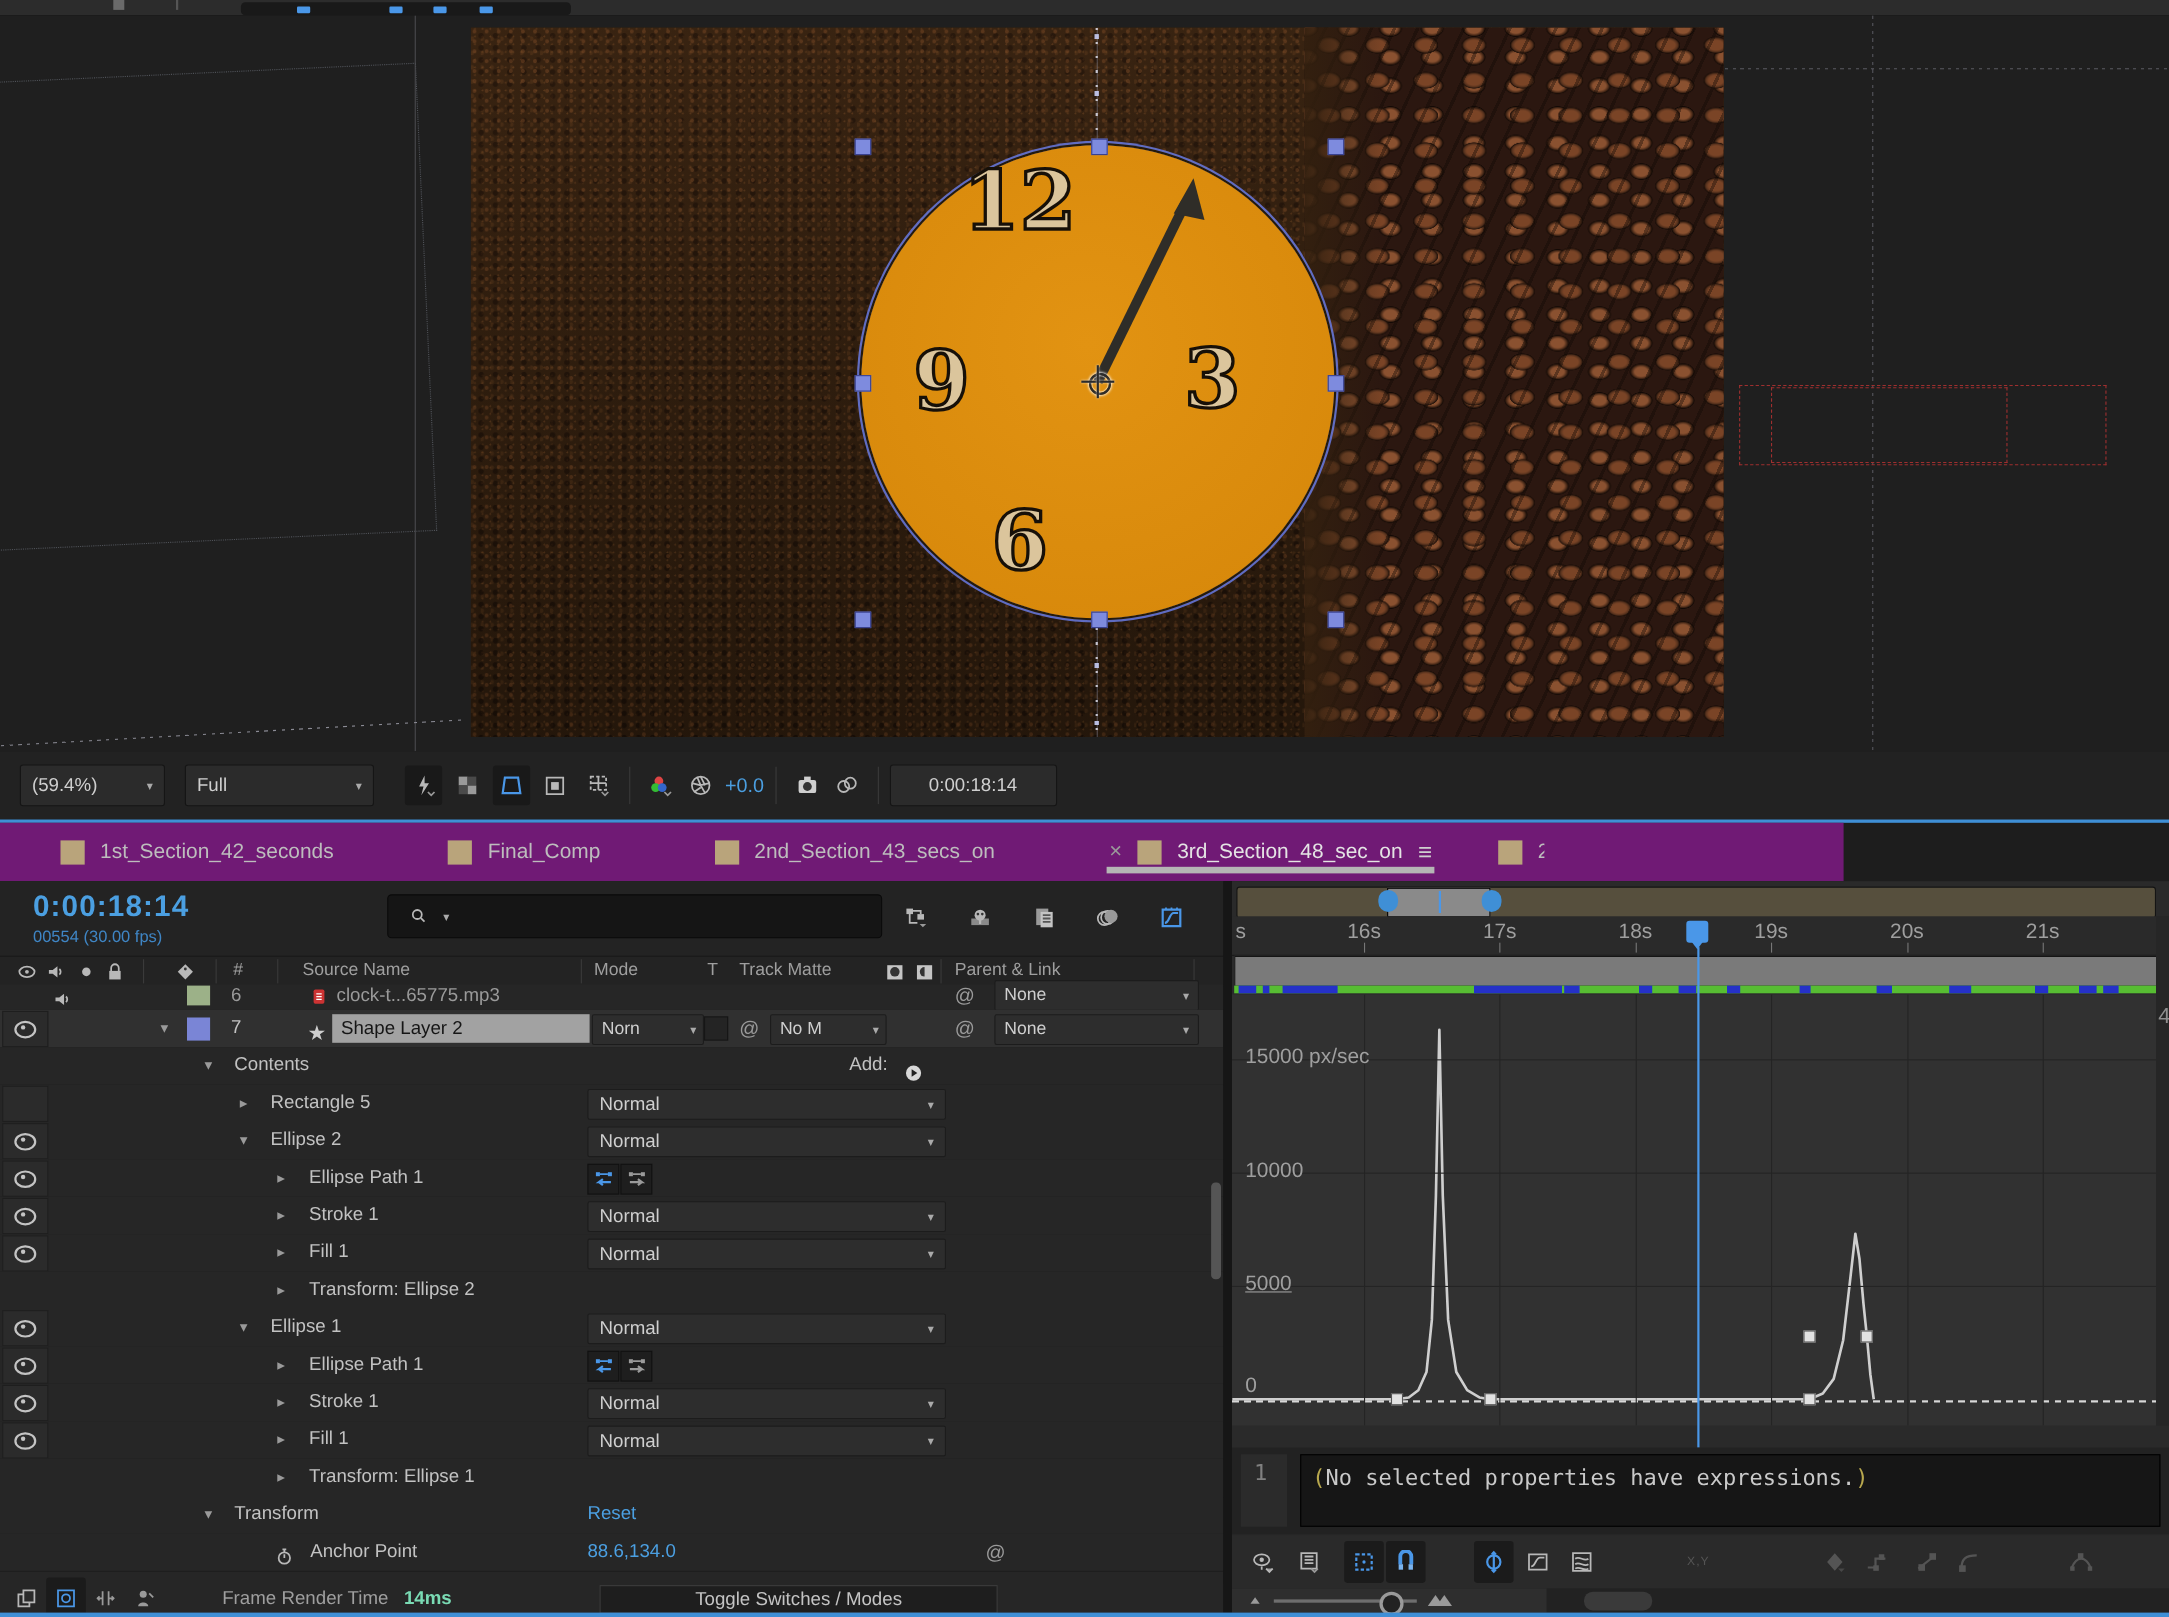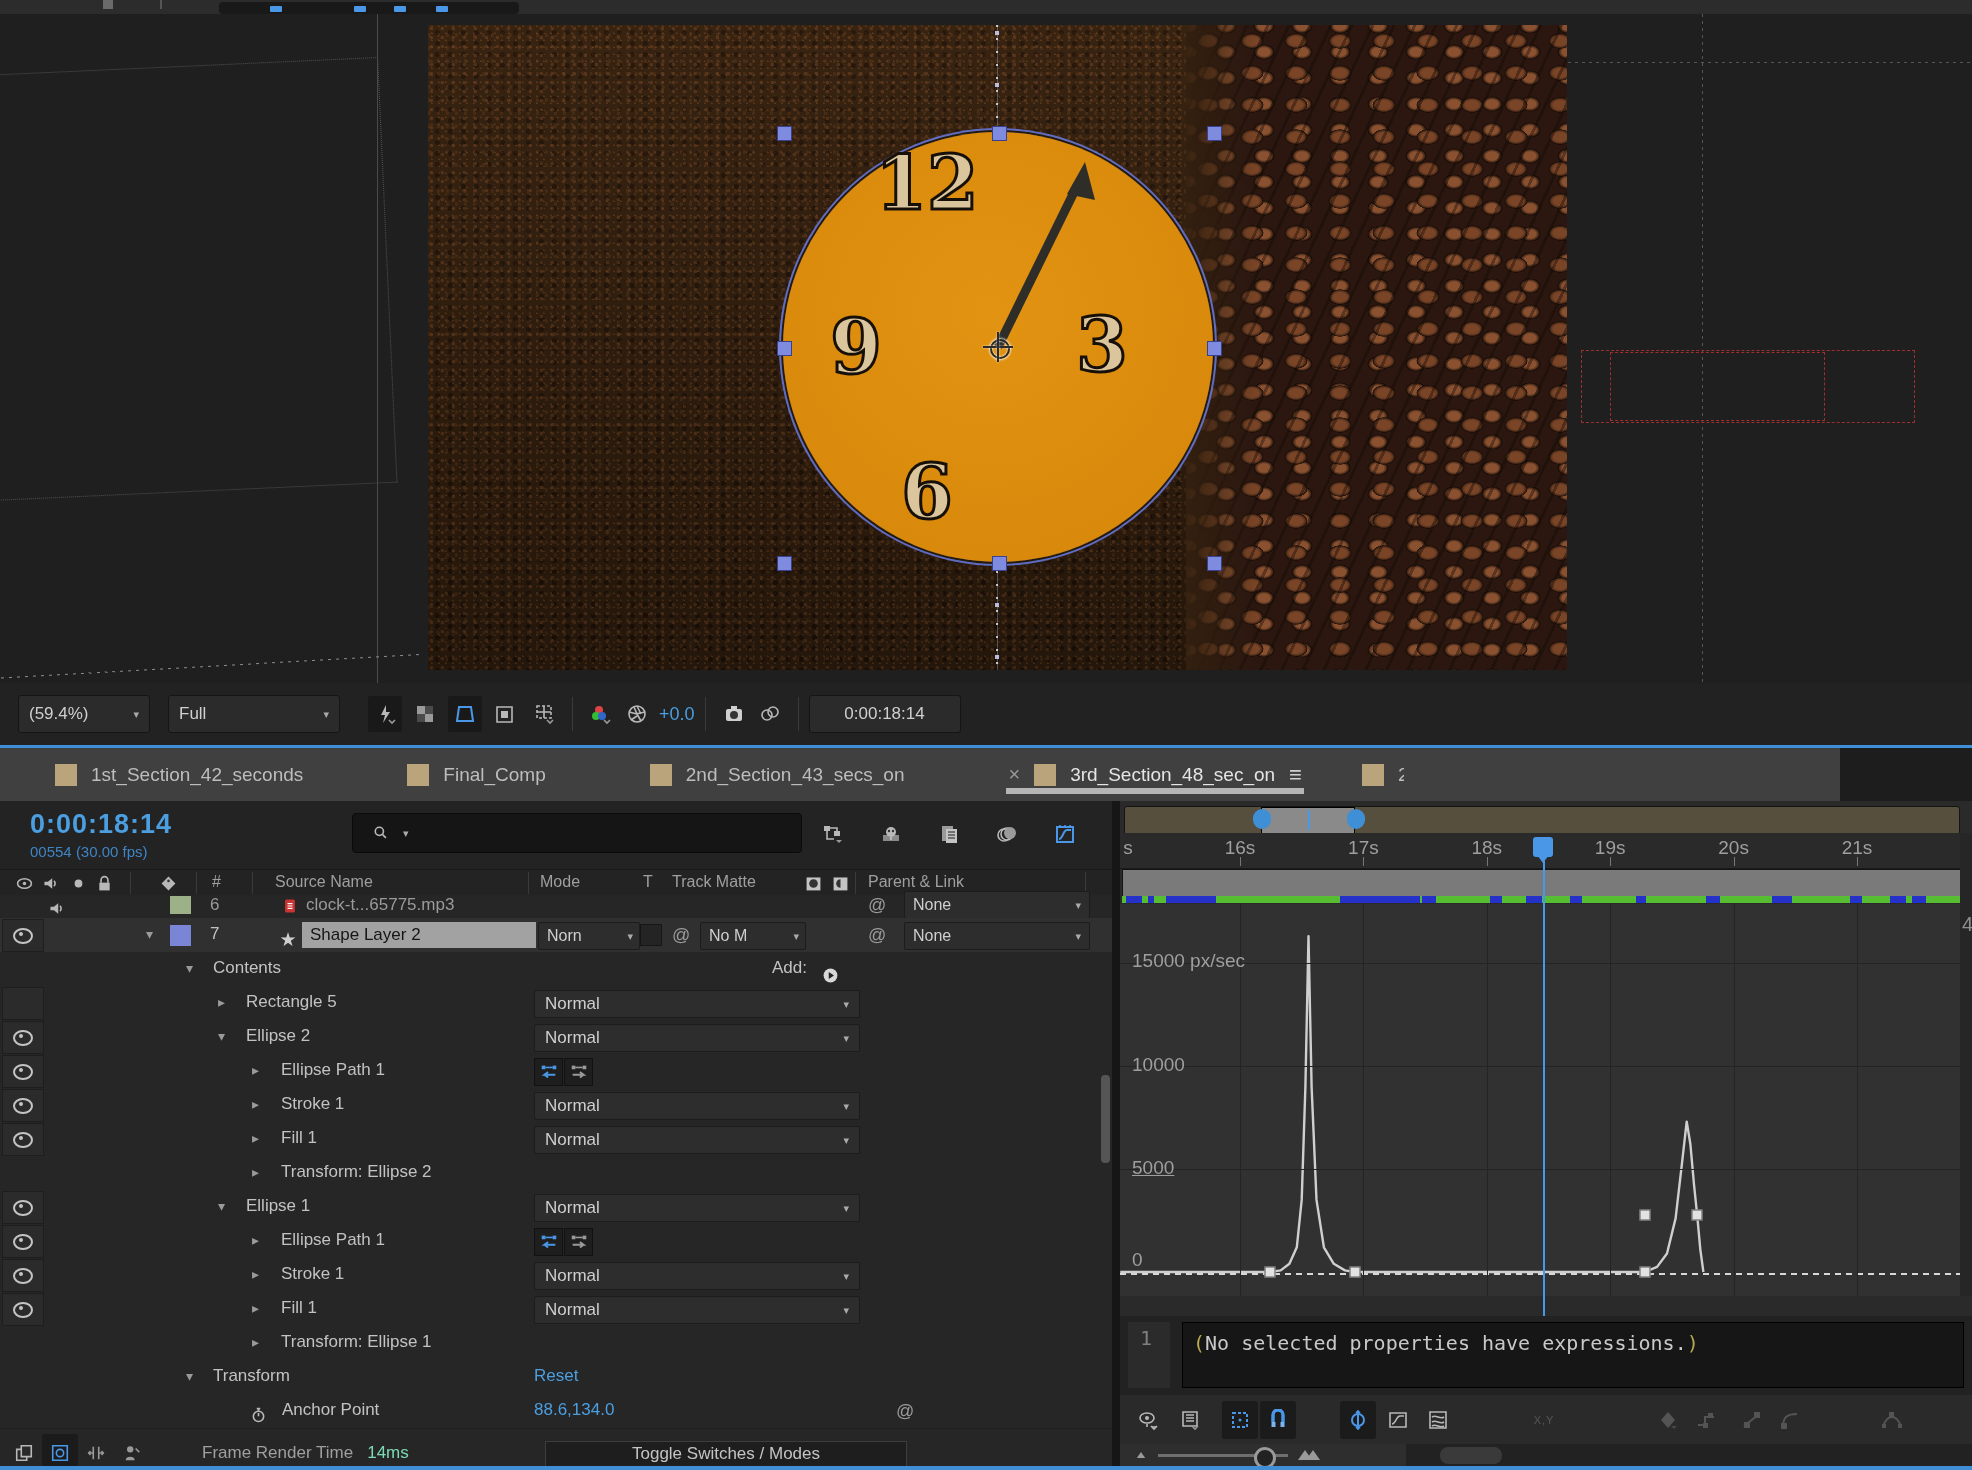--- a/index.html
+++ b/index.html
@@ -63,21 +63,21 @@
   
   #vtoolbar{left:0;top:683px;width:1972px;height:62px;background:#222;display:flex;align-items:center;}
   .vt-box{height:36px;background:#2b2b2b;border:1px solid #151515;border-radius:3px;display:flex;align-items:center;
      padding:0 10px;font-size:17px;color:#cfcfcf;gap:14px;}
   .chev{font-size:11px;color:#aaa;}
   .vt-icon{width:34px;height:36px;display:flex;align-items:center;justify-content:center;border-radius:3px;}
   .vt-icon.pressed{background:#191919;}
   .vt-sep{width:1px;height:34px;background:#3a3a3a;margin:0 10px;}
   .blue-line{left:0;width:1972px;height:3px;background:#3f8fd6;}
   
-  #tabbar{left:0;top:748px;width:1840px;height:53px;background:#404040;display:flex;align-items:flex-end;overflow:hidden;}
+  #tabbar{left:0;top:748px;width:1676px;height:53px;background:#701a75;display:flex;align-items:flex-end;overflow:hidden;}
   .tab{display:flex;align-items:center;gap:14px;font-size:19px;color:#bdbdbd;position:relative;height:100%;}
   .tab .swatch{width:22px;height:22px;background:#b9a47b;}
   .tab.active{color:#e4e4e4;}
   .tab.active::after{content:"";position:absolute;left:-2px;right:-2px;bottom:7px;height:6px;background:#b5b5b5;}
   .tab .x{color:#9a9a9a;font-size:20px;}
   .tab .menu{color:#cfcfcf;font-size:22px;}
   
   #tl{left:0;top:801px;width:1112px;height:665px;background:#262626;}
   #tl-header{position:absolute;left:0;top:0;width:1112px;height:68px;background:#232323;}
   #big-tc{position:absolute;left:30px;top:8px;font-size:27px;font-weight:700;color:#4b9fe1;letter-spacing:1px;}
@@ -626,21 +626,21 @@
           </svg>
         </span>
       <span class="gi" id="b-i4">
           <svg viewBox="0 0 22 22" width="20" height="20" fill="none" stroke="#b8b8b8" stroke-width="1.6">
             <circle cx="9" cy="7" r="3.5" fill="#9a9a9a" stroke="none"></circle>
             <path d="M4 19 c0 -5 10 -5 10 0 Z" fill="#9a9a9a" stroke="none"></path>
             <path d="M15 6 l4 4" stroke="#9a9a9a"></path>
           </svg>
         </span>
       <span style="margin-left:52px;font-size:17px;color:#9f9f9f">Frame Render Time</span>
-      <span style="margin-left:14px;font-size:17px;color:#7adbb4;font-weight:400">14ms</span>
+      <span style="margin-left:14px;font-size:17px;color:#7adbb4;font-weight:700">14ms</span>
       <div id="toggle-box">
         <span>Toggle Switches / Modes</span>
       </div>
     </div>
   </div>
 
   <div id="vdivider" class="abs"></div>
   <div id="vscroll" class="abs"></div>
 
   <div id="gp" class="abs">

